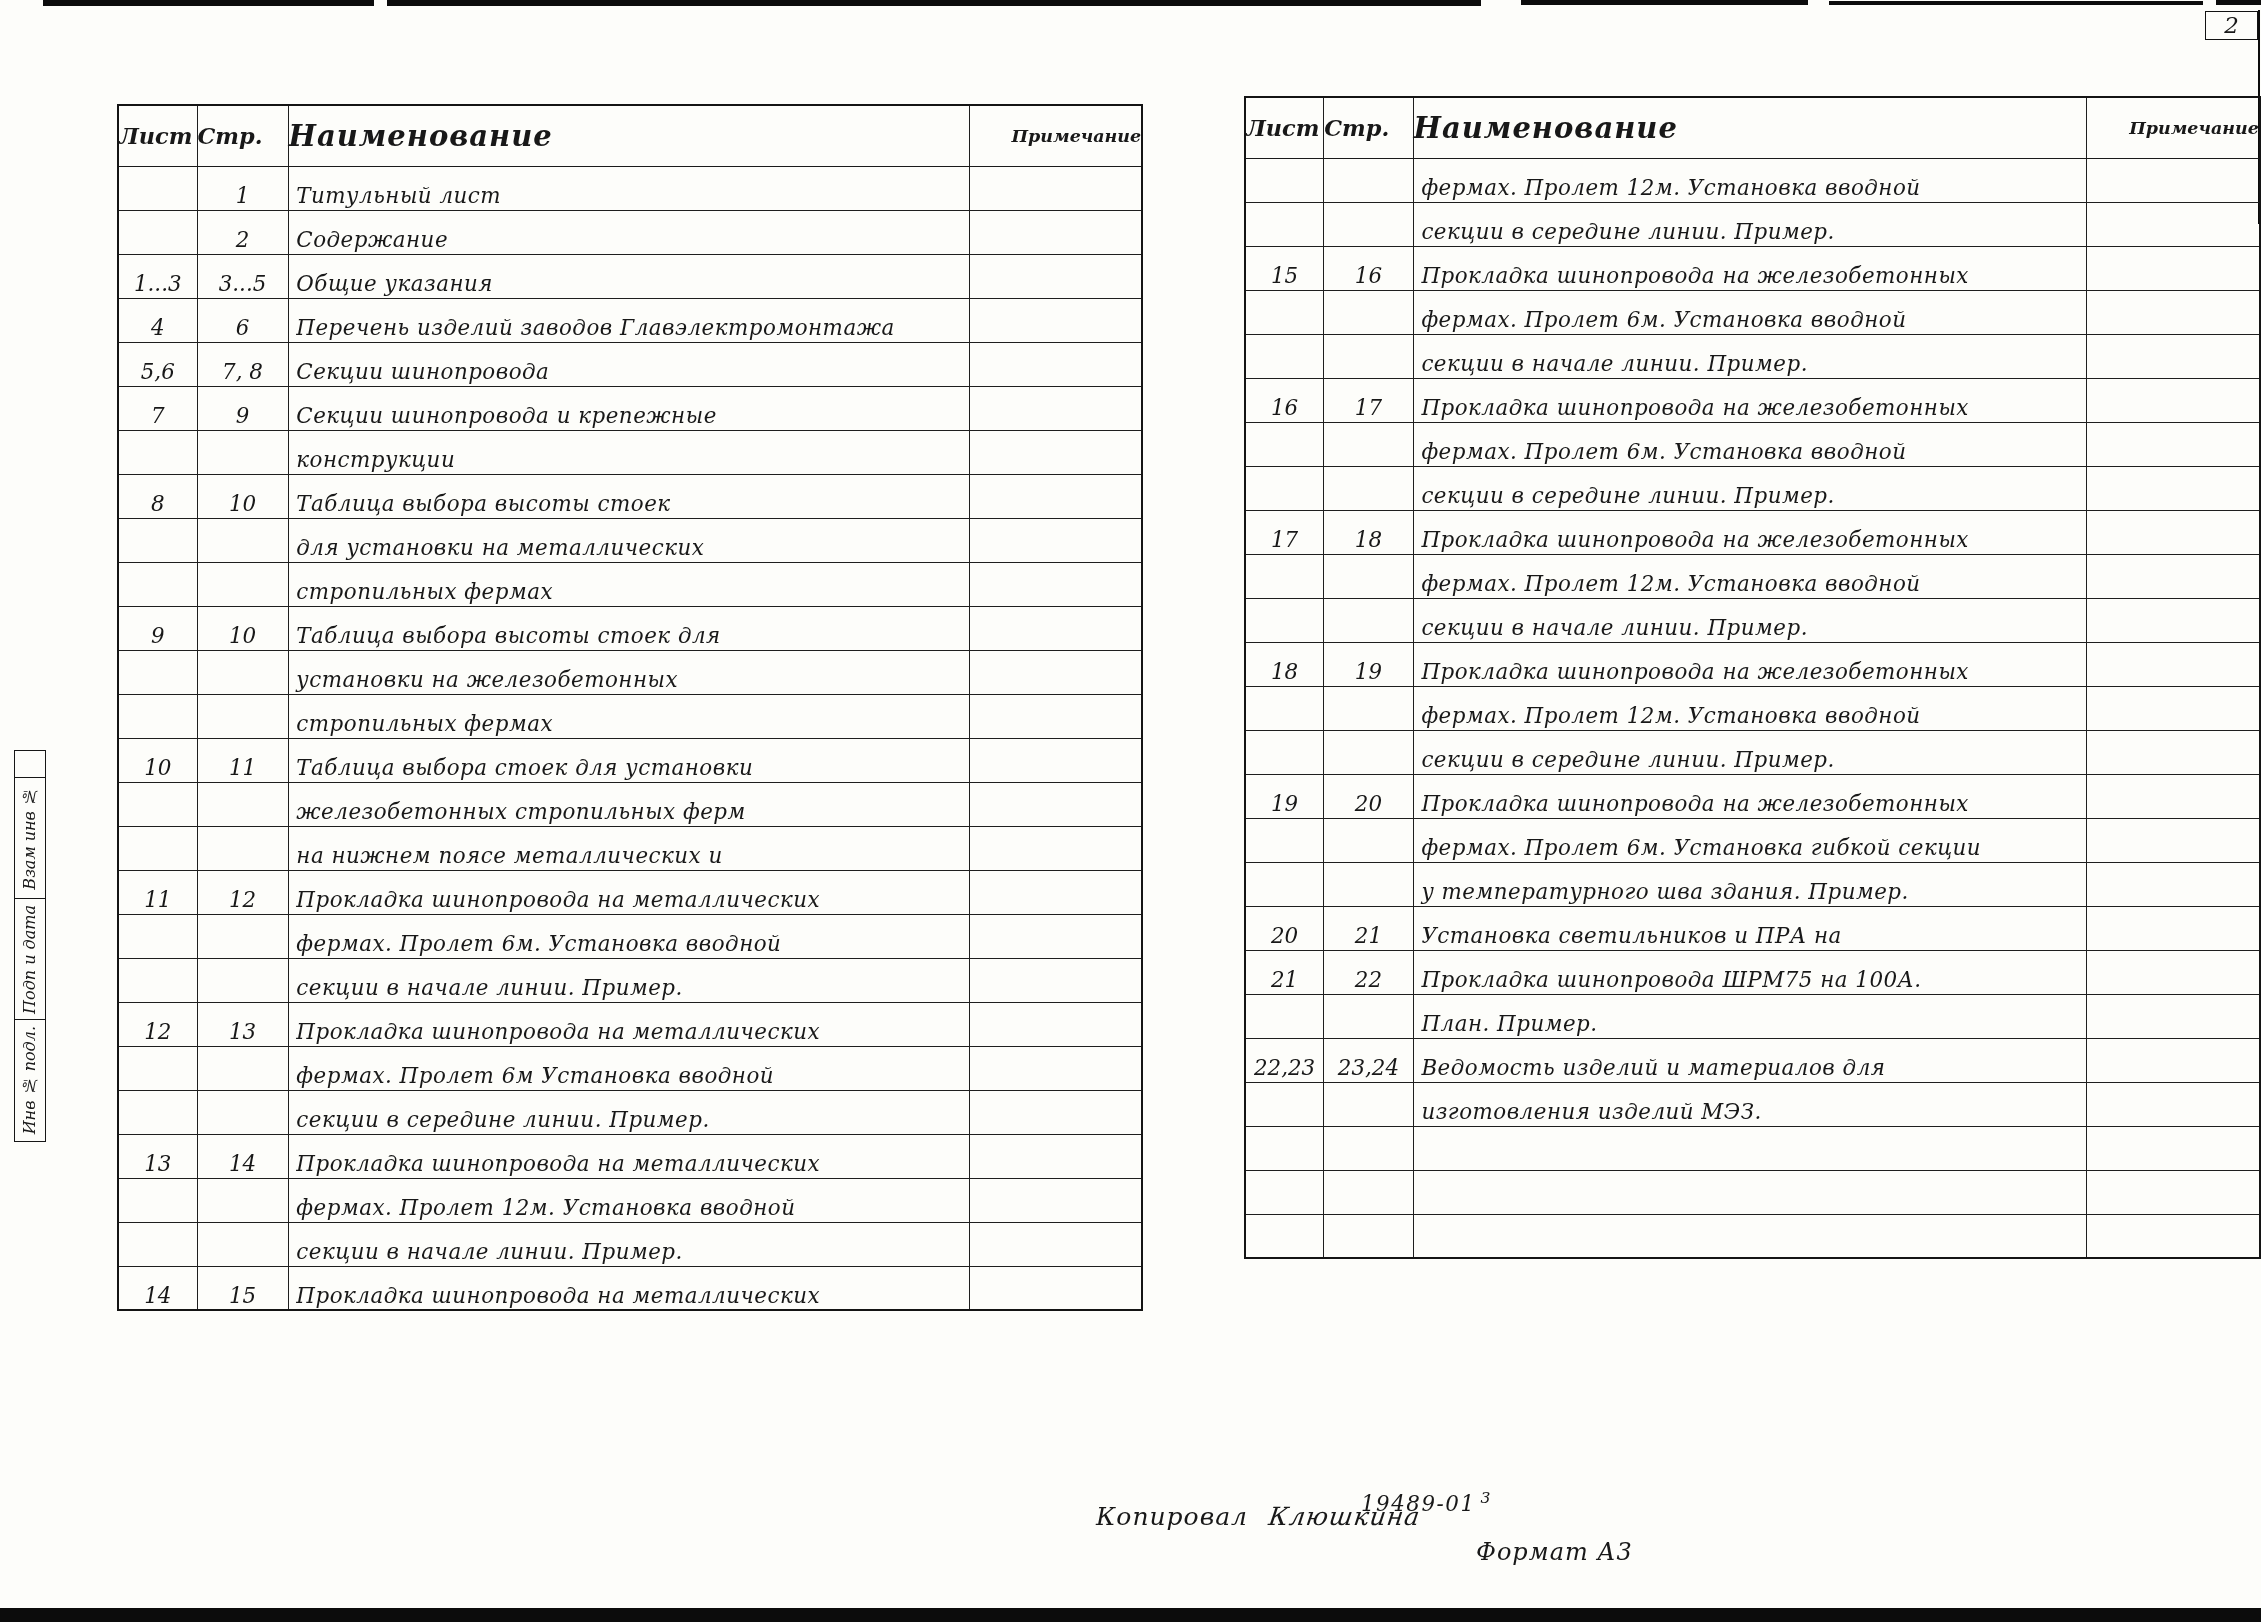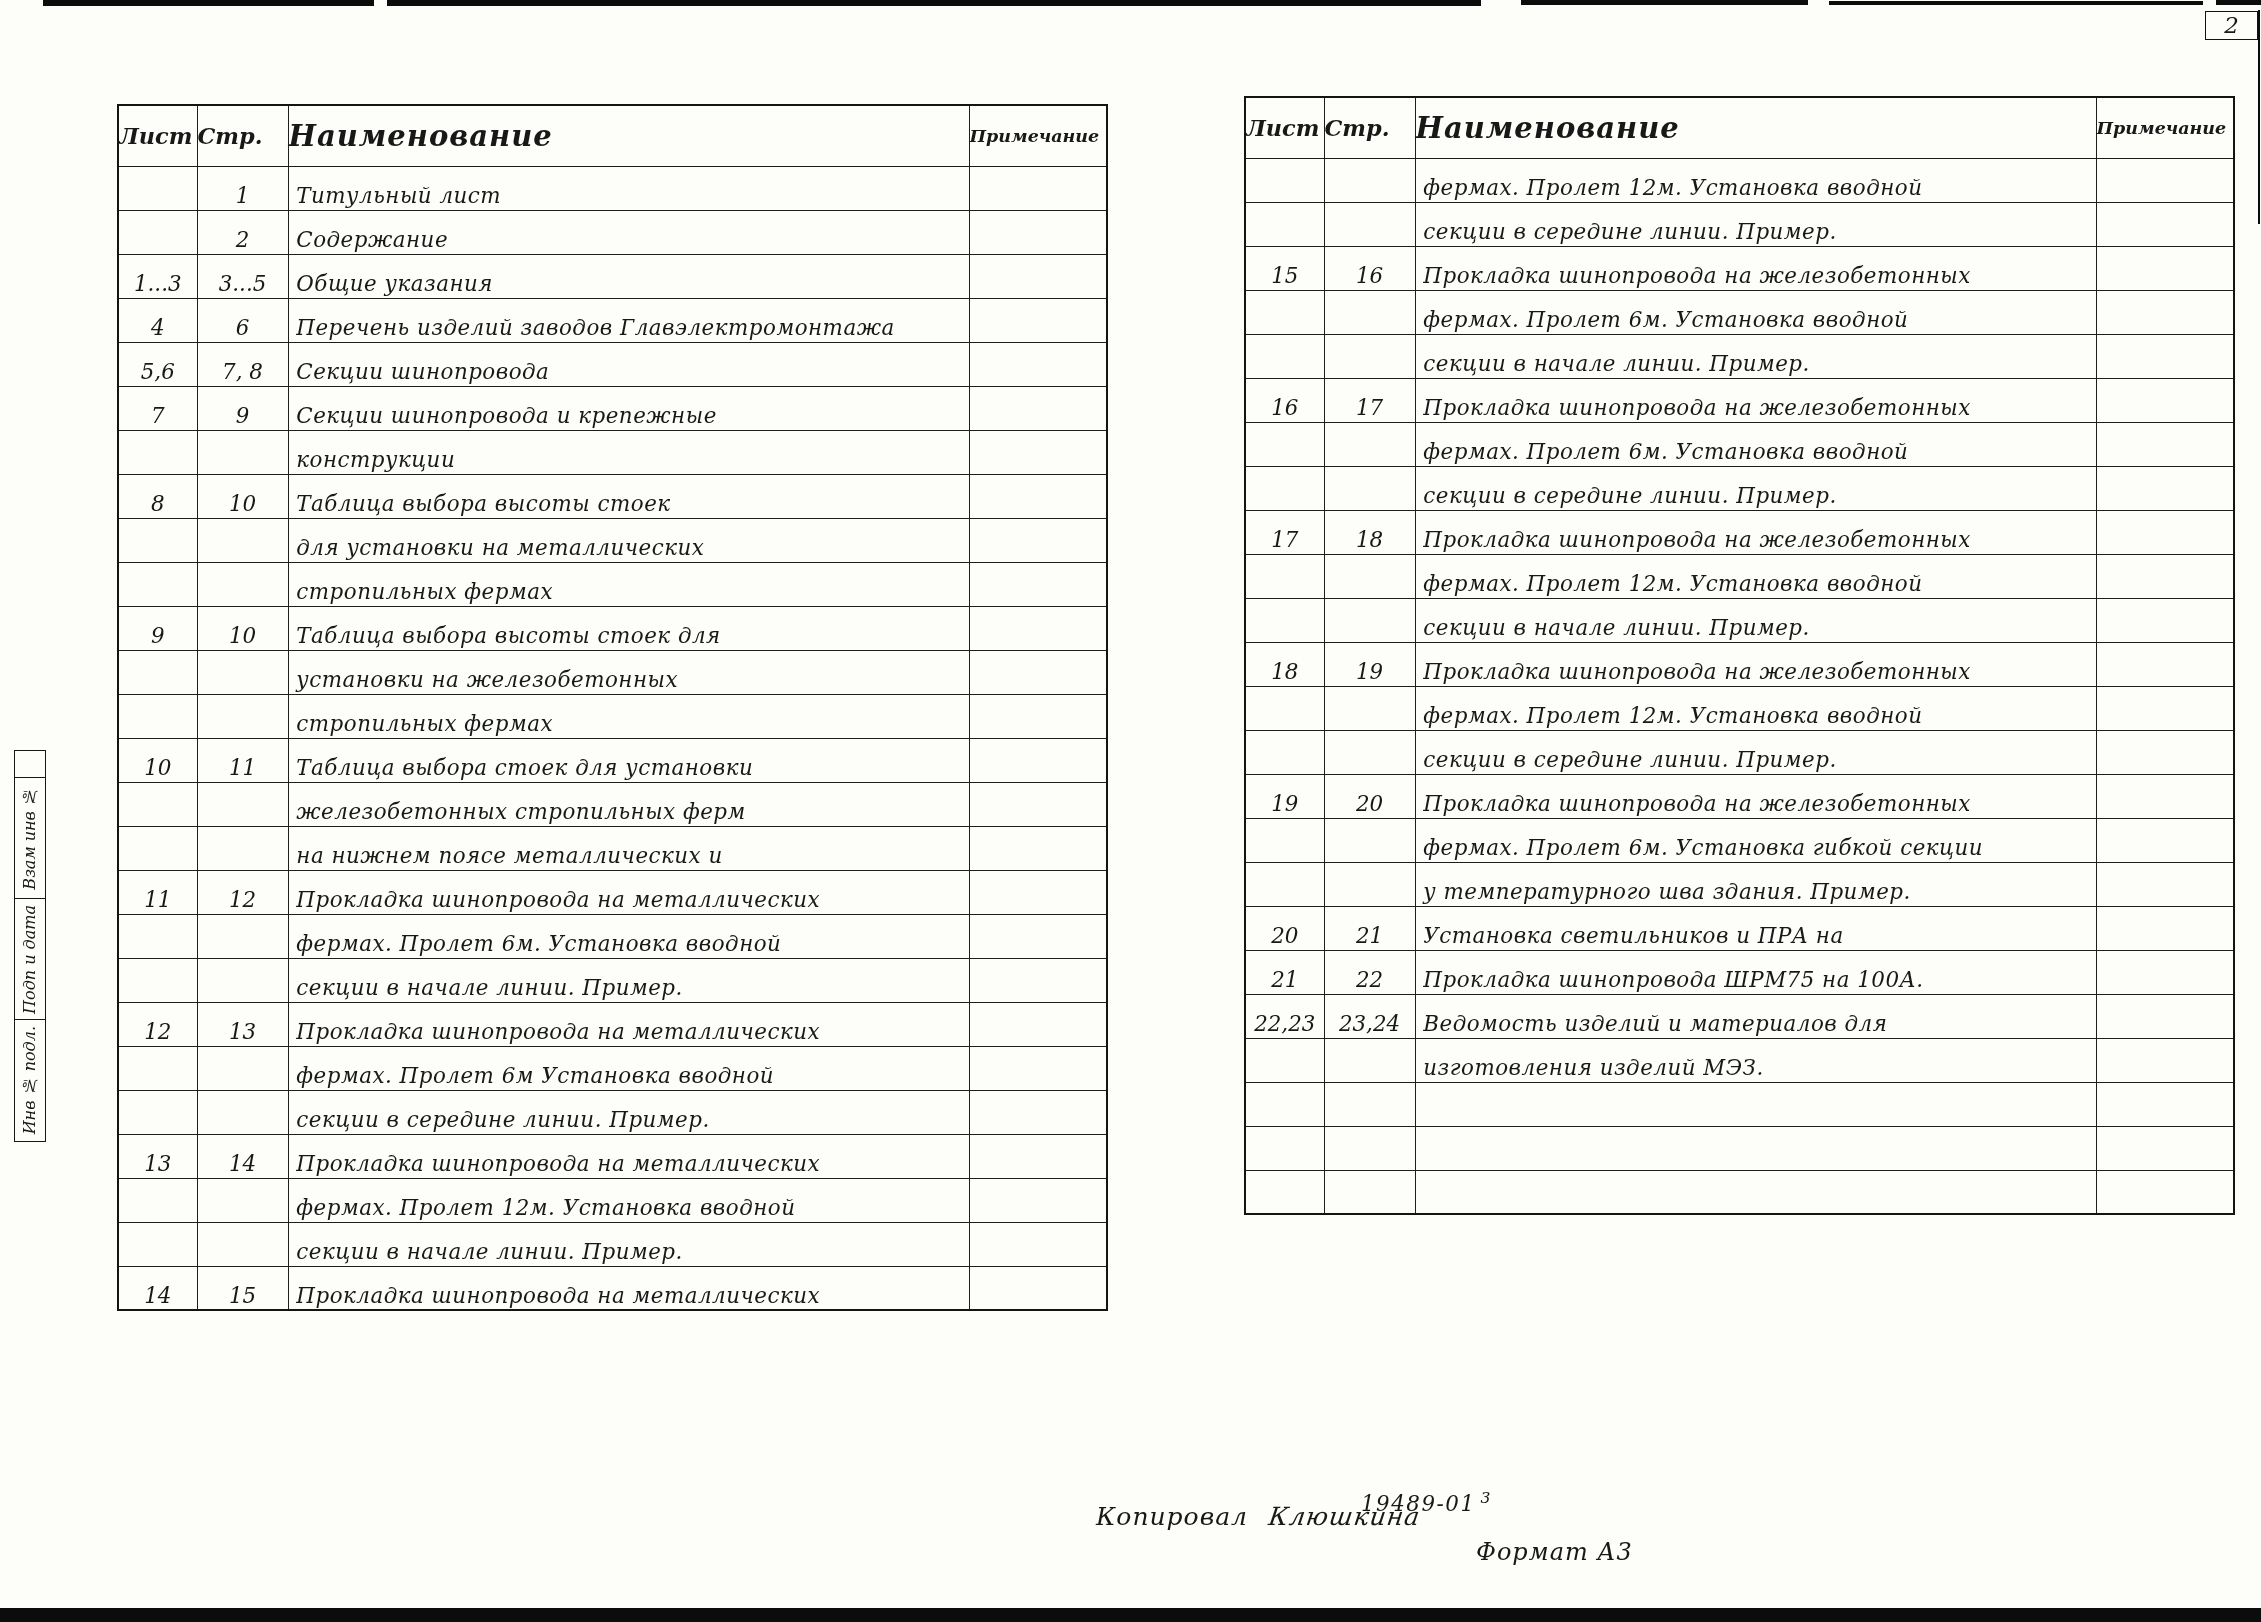--- a/index.html
+++ b/index.html
@@ -42,21 +42,21 @@
   table.toc th, table.toc td { border: 1px solid #1e1e1e; }
   table.toc th {
     height: 61px;
     vertical-align: middle;
     text-align: left;
     font-weight: bold;
     border-bottom: 1.5px solid #1a1a1a;
   }
   th.h-sheet, th.h-page { font-size: 22.4px; }
   th.h-name  { font-size: 29px; letter-spacing: 1px; }
-  th.h-note  { font-size: 17.5px; }
+  th.h-note  { font-size: 17.5px; padding-left: 42px; }
   table.toc td {
     height: 44px;
     vertical-align: bottom;
     font-size: 21.4px;
     line-height: 1.02;
     padding-bottom: 2.4px;
     white-space: nowrap;
     overflow: visible;
   }
   td.col-sheet, td.col-page { text-align: center; font-size: 22.4px; }
@@ -430,20 +430,26 @@
           <td class="col-name">Установка светильников и ПРА на</td>
           <td class="col-note"></td>
         </tr>
         <tr>
           <td class="col-sheet">21</td>
           <td class="col-page">22</td>
           <td class="col-name">Прокладка шинопровода ШРМ75 на 100А.</td>
           <td class="col-note"></td>
         </tr>
         <tr>
+          <td class="col-sheet"></td>
+          <td class="col-page"></td>
+          <td class="col-name">План. Пример.</td>
+          <td class="col-note"></td>
+        </tr>
+        <tr>
           <td class="col-sheet">22,23</td>
           <td class="col-page">23,24</td>
           <td class="col-name">Ведомость изделий и материалов для</td>
           <td class="col-note"></td>
         </tr>
         <tr>
           <td class="col-sheet"></td>
           <td class="col-page"></td>
           <td class="col-name">изготовления изделий МЭЗ.</td>
           <td class="col-note"></td>

